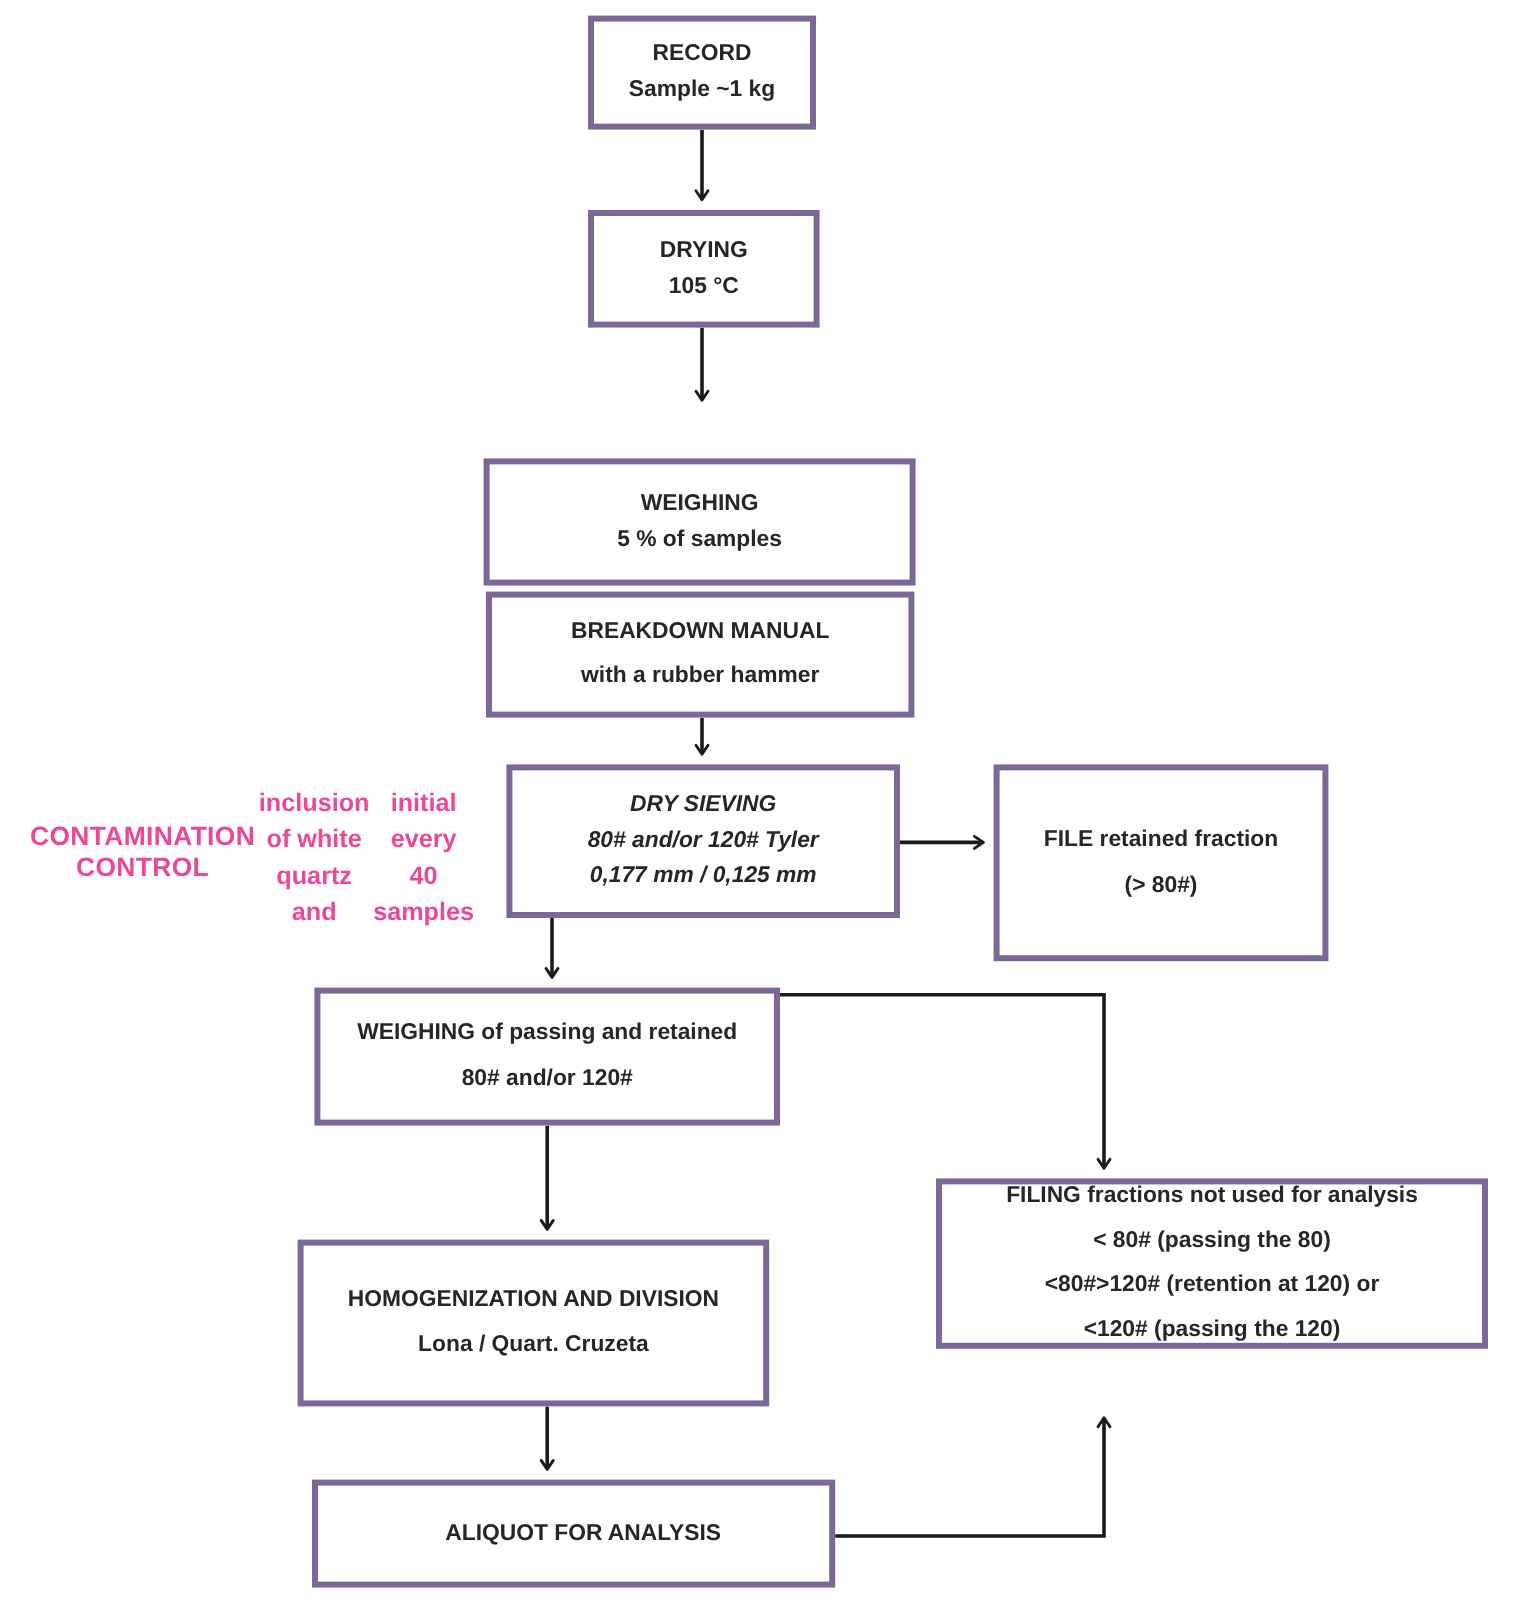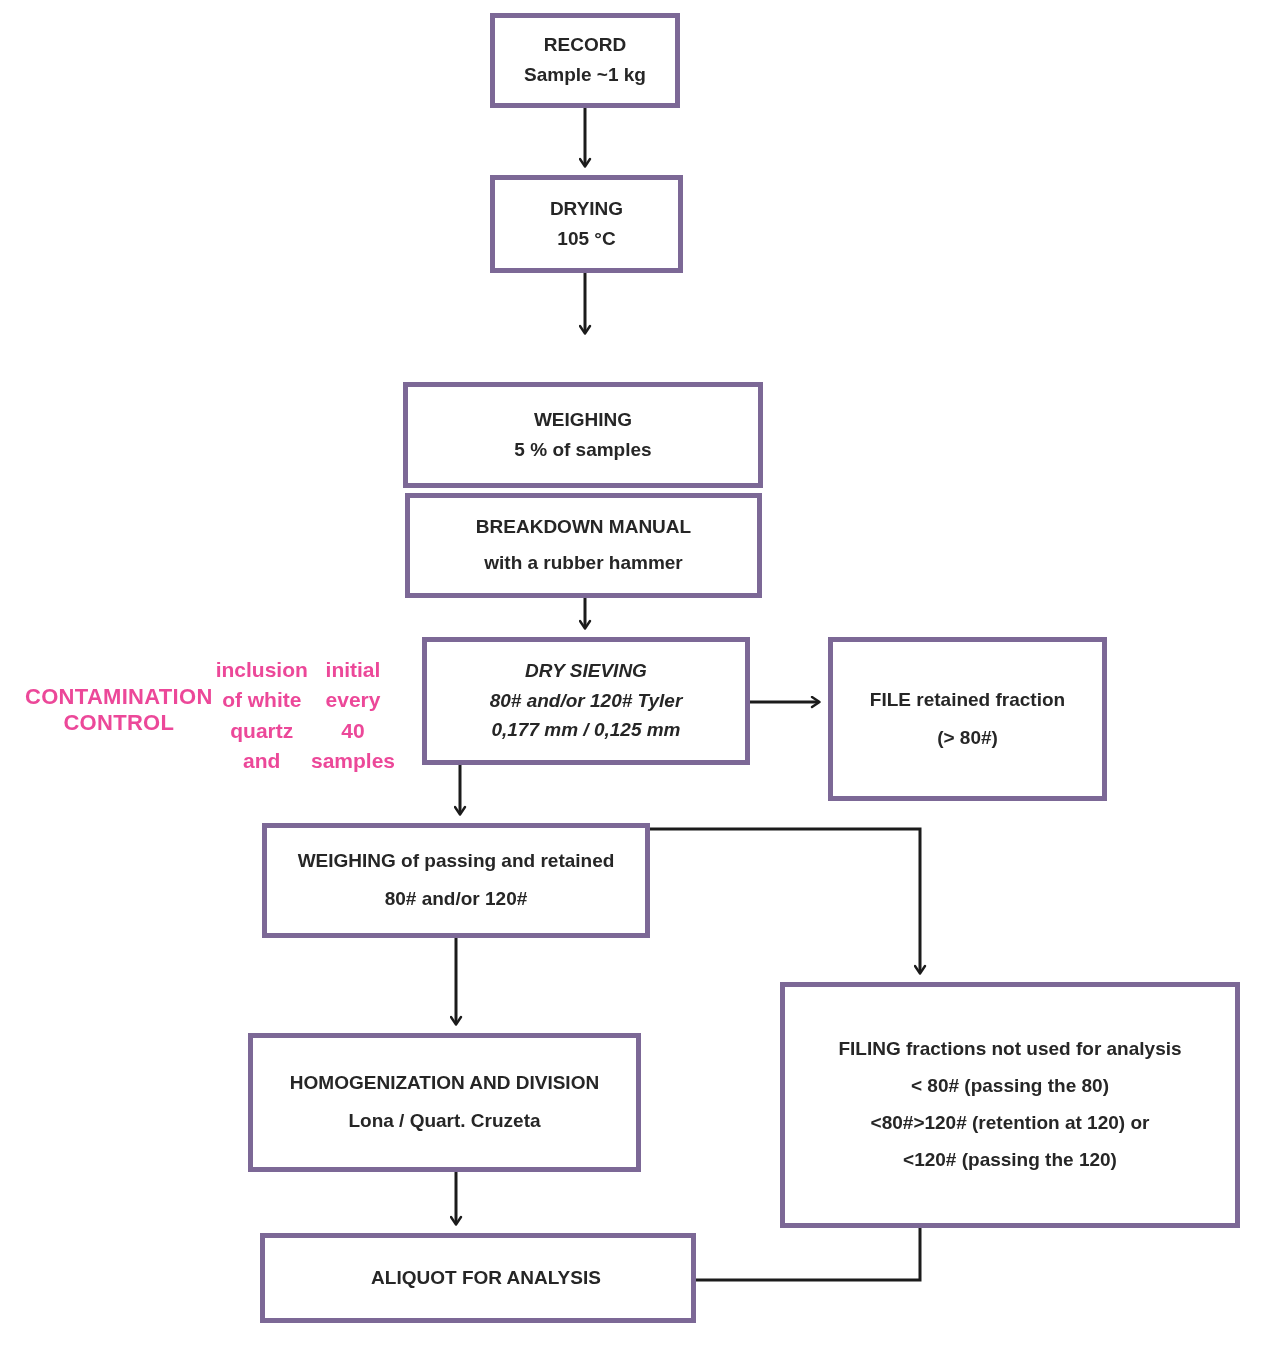--- a/index.html
+++ b/index.html
@@ -106,21 +106,21 @@
   <div class="node" style="left:828px; top:637px; width:279px; height:164px; gap:15px;">
     <span class="t">FILE retained fraction</span>
     <span class="t">(&gt; 80#)</span>
   </div>
 
   <div class="node" style="left:262px; top:823px; width:388px; height:115px; gap:15px;">
     <span class="t">WEIGHING of passing and retained</span>
     <span class="t">80# and/or 120#</span>
   </div>
 
-  <div class="node" style="left:780px; top:982px; width:460px; height:246px; gap:14px;">
+  <div class="node" style="left:780px; top:982px; width:460px; height:142px; gap:14px;">
     <span class="t">FILING fractions not used for analysis</span>
     <span class="t">&lt; 80# (passing the 80)</span>
     <span class="t">&lt;80#&gt;120# (retention at 120) or</span>
     <span class="t">&lt;120# (passing the 120)</span>
   </div>
 
   <div class="node" style="left:248px; top:1033px; width:393px; height:139px; gap:15px;">
     <span class="t">HOMOGENIZATION AND DIVISION</span>
     <span class="t">Lona / Quart. Cruzeta</span>
   </div>

